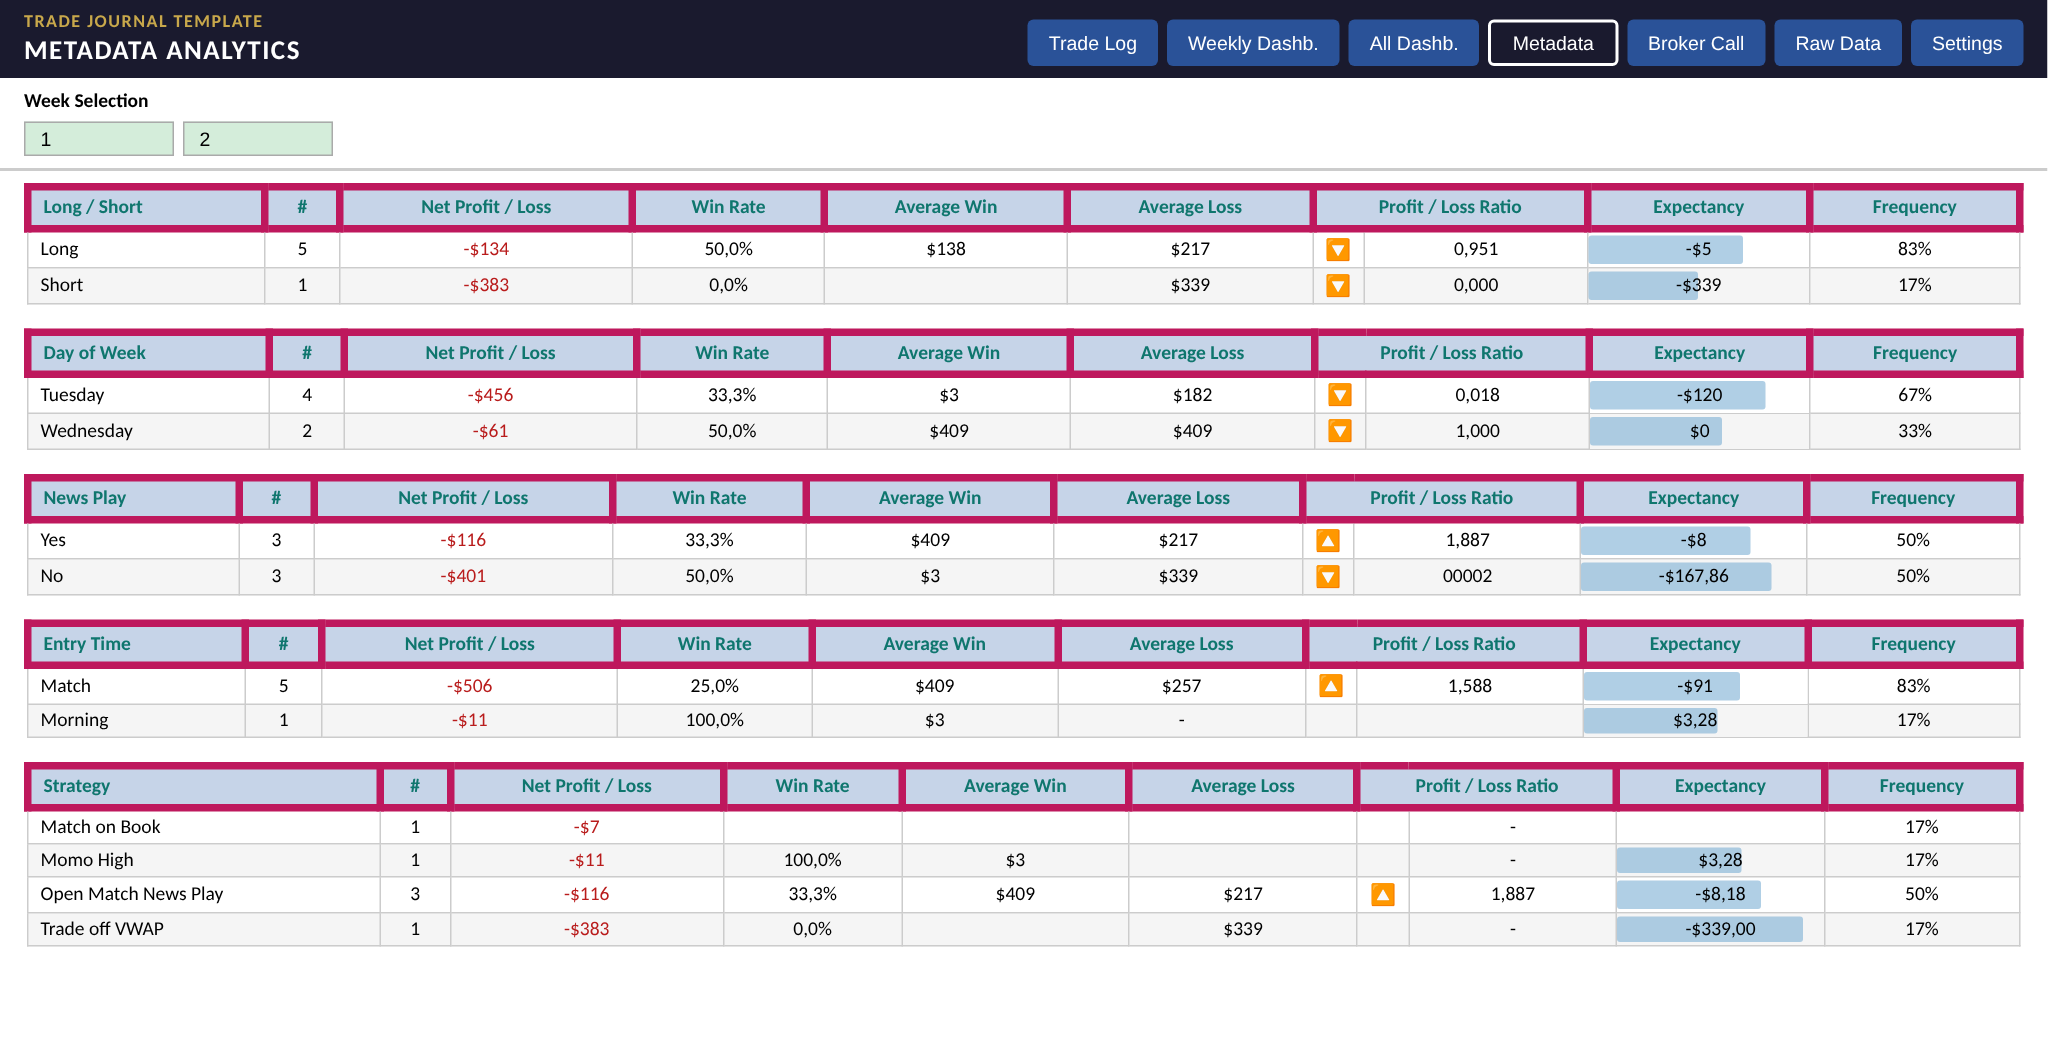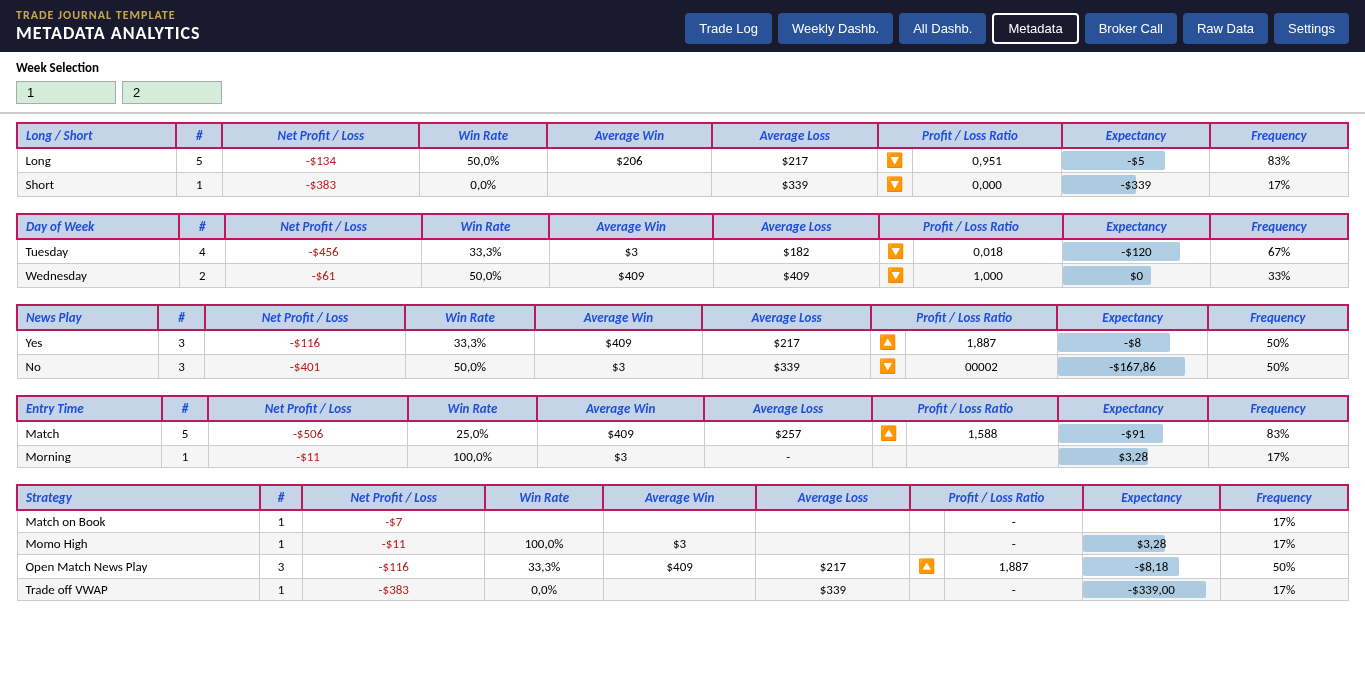--- a/index.html
+++ b/index.html
@@ -84,26 +84,25 @@
     .section {
       margin-bottom: 10px;
     }
     table {
       width: 100%;
       border-collapse: collapse;
       font-size: 13px;
     }
     th {
       background: #c6d4e8;
-      border: 2px solid #be185d;
+      border: 5px solid #be185d;
       padding: 4px 8px;
       text-align: center;
       font-weight: bold;
-      color: #1d4ed8;
-      font-style: italic;
+      color: #0f766e;
     }
     th.left-align {
       text-align: left;
     }
     td {
       border: 1px solid #ccc;
       padding: 3px 8px;
       text-align: center;
       color: #000;
     }
@@ -190,21 +189,21 @@
           <th>Expectancy</th>
           <th>Frequency</th>
         </tr>
       </thead>
       <tbody>
         <tr class="data-row">
           <td class="left-align">Long</td>
           <td>5</td>
           <td class="red">-$134</td>
           <td>50,0%</td>
-          <td>$206</td>
+          <td>$138</td>
           <td>$217</td>
           <td style="width:20px;"><span class="arrow-down">🔽</span></td>
           <td>0,951</td>
           <td class="exp-cell">
             <div class="exp-bar" style="left:0;right:30%;"></div>
             <span class="exp-val red">-$5</span>
           </td>
           <td>83%</td>
         </tr>
         <tr class="data-row">

